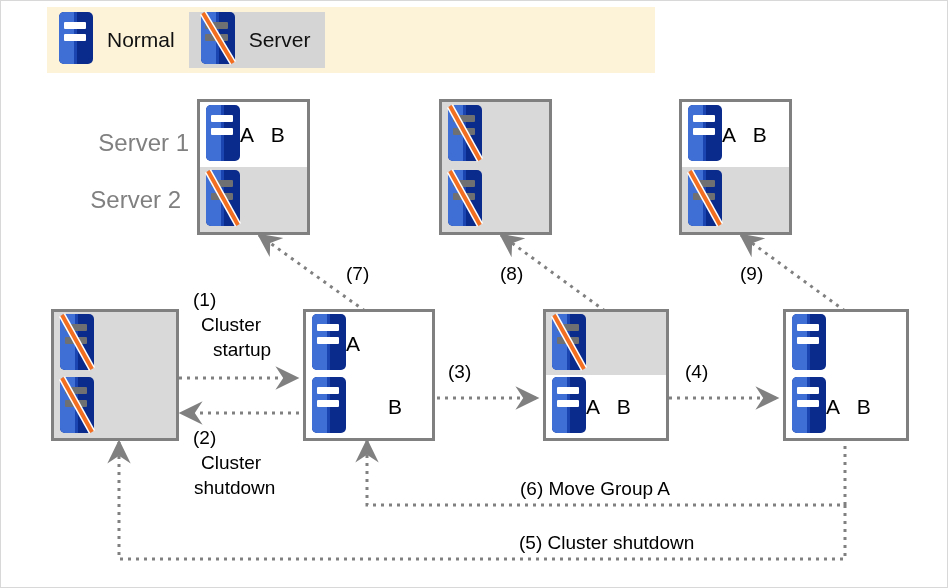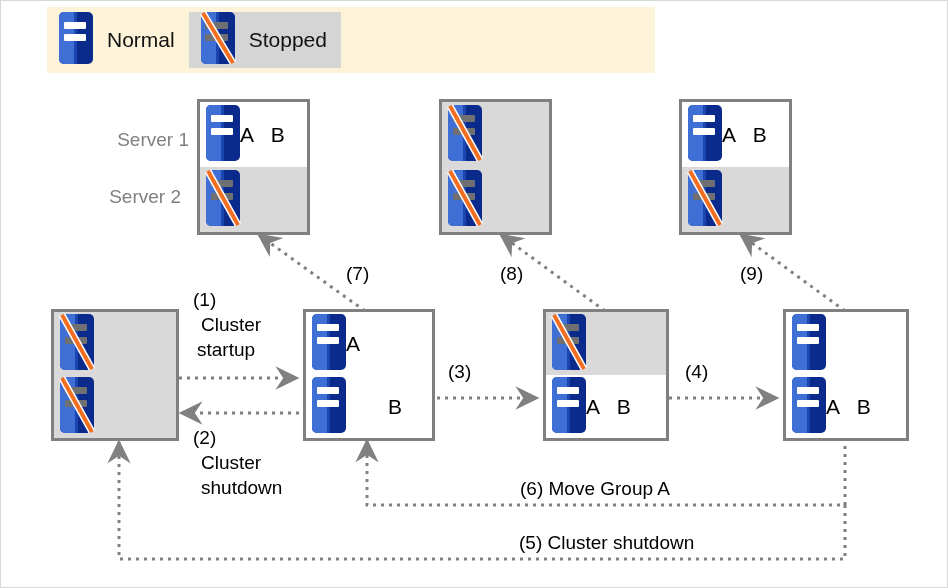--- a/index.html
+++ b/index.html
@@ -73,21 +73,21 @@
   .row.bottom{top:50%;height:50%;}
   .row.gray{background:#d9d9d9;}
   .row .srvwrap{margin-left:6px;}
   .row .groups{
     font-size:21px;color:#000;letter-spacing:6px;
     white-space:nowrap;
   }
 
   
   .sidelabel{
-    position:absolute;font-size:19px;color:#808080;white-space:nowrap;
+    position:absolute;font-size:24px;color:#808080;white-space:nowrap;
     text-align:right;
   }
 
   
   .elabel{
     position:absolute;font-size:19px;color:#000;white-space:nowrap;
     line-height:25px;
   }
 </style>
 </head>
@@ -146,21 +146,21 @@
             <span class="lightpanel"></span>
               <span class="midpanel"></span>
           </span>
           <span class="bar b1"></span><span class="bar b2"></span>
           <svg class="slash" viewBox="0 0 34 52" preserveAspectRatio="none">
             <line x1="2" y1="1" x2="32" y2="51" stroke="#ffffff" stroke-width="7"></line>
             <line x1="2" y1="1" x2="32" y2="51" stroke="#f26e21" stroke-width="4"></line>
           </svg>
         </span>
       </span>
-      <span class="legend-label">Stopped</span>
+      <span class="legend-label">Server</span>
     </div>
   </div>
 
   <div class="sidelabel" style="left:78px;top:128px;width:110px;">Server 1</div>
   <div class="sidelabel" style="left:70px;top:185px;width:110px;">Server 2</div>
 
   <div class="box" style="left:196px;top:98px;width:113px;height:136px;">
     <div class="row top">
       <span class="srvwrap">
         <span class="srv normal" style="width:34px;height:56px;">
@@ -373,27 +373,27 @@
           <span class="bar b1"></span><span class="bar b2"></span>
         </span>
       </span>
       <span class="groups">A B</span>
     </div>
   </div>
 
   <div class="elabel" style="left:192px;top:286px;">
     <div>(1)</div>
     <div style="margin-left:8px;">Cluster</div>
-    <div style="margin-left:4px;">startup</div>
+    <div style="margin-left:20px;">startup</div>
   </div>
 
   <div class="elabel" style="left:192px;top:424px;">
     <div>(2)</div>
     <div style="margin-left:8px;">Cluster</div>
-    <div style="margin-left:8px;">shutdown</div>
+    <div style="margin-left:1px;">shutdown</div>
   </div>
 
   <div class="elabel" style="left:447px;top:358px;">(3)</div>
 
   <div class="elabel" style="left:684px;top:358px;">(4)</div>
 
   <div class="elabel" style="left:345px;top:260px;">(7)</div>
 
   <div class="elabel" style="left:499px;top:260px;">(8)</div>
 

